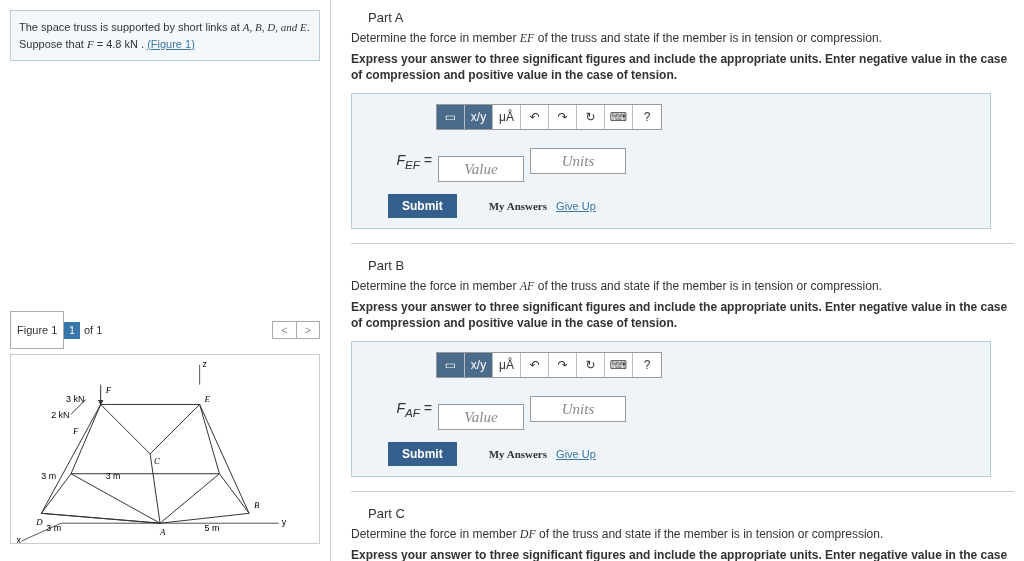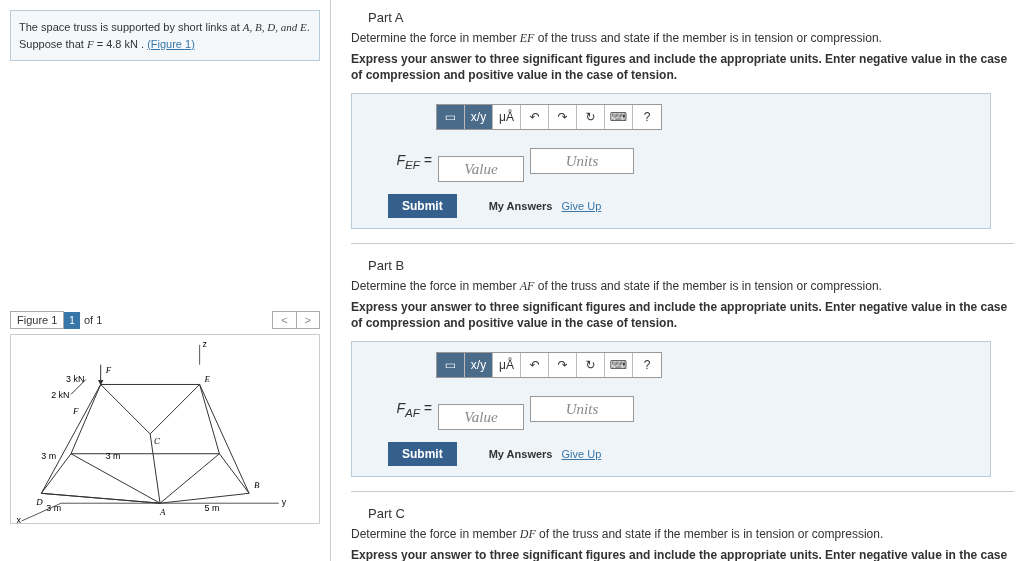--- a/index.html
+++ b/index.html
@@ -4,45 +4,45 @@
 <style>
   * { box-sizing: border-box; margin: 0; padding: 0; }
   body { font-family: Arial, Helvetica, sans-serif; font-size: 12px; color: #333; background: #fff; }
   .container { display: flex; width: 1024px; }
   .left-col { width: 330px; padding: 10px; }
   .right-col { flex: 1; padding: 10px 10px 10px 20px; border-left: 1px solid #ccc; }
   .problem-title { font-size: 14px; font-weight: bold; margin-bottom: 8px; }
   .problem-box { border: 1px solid #b8ccd9; background: #f5f8fb; padding: 8px; font-size: 11px; line-height: 1.5; }
   .problem-box a { color: #3976a8; text-decoration: underline; }
   .figure-bar { margin-top: 250px; display: flex; align-items: center; font-size: 11px; }
-  .figure-label { padding: 2px 6px; border: 1px solid #aaa; background: #fff; }
+  .figure-label { padding: 12px 6px; border: 1px solid #aaa; background: #fff; }
   .figure-select { background: #3976a8; color: #fff; padding: 2px 4px; font-size: 10px; border: 1px solid #3976a8; }
   .figure-of { padding: 2px 4px; }
   .figure-nav { margin-left: auto; display: flex; border: 1px solid #aaa; }
   .figure-nav span { padding: 2px 8px; border-left: 1px solid #aaa; cursor: pointer; color: #888;}
   .figure-nav span:first-child { border-left: none; }
   .figure-image { margin-top: 5px; border: 1px solid #ccc; width: 310px; height: 190px; position: relative; background: #fff; }
   .part { margin-bottom: 14px; }
   .part-title { font-size: 13px; font-weight: normal; margin-bottom: 6px; margin-left: 17px; }
   .part-desc { font-size: 12px; margin-bottom: 6px; }
   .part-instr { font-size: 12px; font-weight: bold; margin-bottom: 10px; line-height: 1.3; }
   .answer-box { border: 1px solid #b8ccd9; background: #eef4f8; padding: 10px 10px 10px 36px; width: 640px; }
   .toolbar { display: inline-flex; align-items: center; background: #fff; border: 1px solid #999; margin-bottom: 10px; margin-left: 48px;}
   .tb-btn { width: 28px; height: 24px; display: inline-flex; align-items: center; justify-content: center; border-right: 1px solid #bbb; font-size: 12px; cursor: pointer; }
   .tb-btn.dark { background: #4a6b8a; color: #fff; }
   .tb-btn:last-child { border-right: none; }
   .input-row { display: flex; align-items: center; gap: 6px; margin-bottom: 12px; }
   .var-label { font-family: Liberation Sans, sans-serif; font-style: italic; font-size: 14px; width: 44px; text-align: right; }
   .value-input, .units-input { height: 26px; font-family: 'Times New Roman', serif; font-style: italic; font-size: 15px; color: #888; text-align: center; border: 1px solid #999; background: #fff; display: inline-flex; align-items: center; justify-content: center; }
   .value-input { width: 86px; margin-top: 16px; }
-  .units-input { width: 104px; }
+  .units-input { width: 96px; }
   .submit-row { display: flex; align-items: center; gap: 32px; }
   .submit-btn { background: #355f8c; color: #fff; border: none; padding: 5px 14px; font-size: 12px; font-weight: bold; cursor: pointer; }
   .answers-links { font-size: 11px; }
-  .answers-links span.label { color: #333; font-weight: bold; margin-right: 6px; }
+  .answers-links span.label { color: #333; font-weight: bold; margin-right: 6px; font-family: Liberation Serif, serif; }
   .answers-links a { color: #3976a8; text-decoration: underline; cursor: pointer; }
   hr.part-sep { border: none; border-top: 1px solid #ccc; margin: 10px 0 14px 0; }
   .fig-svg { width: 100%; height: 100%; }
   .fig-text { font-size: 9px; font-family: Arial; }
   .it { font-style: italic; font-family: 'Times New Roman', serif; }
 </style>
 </head>
 <body>
 
 <div class="container">

